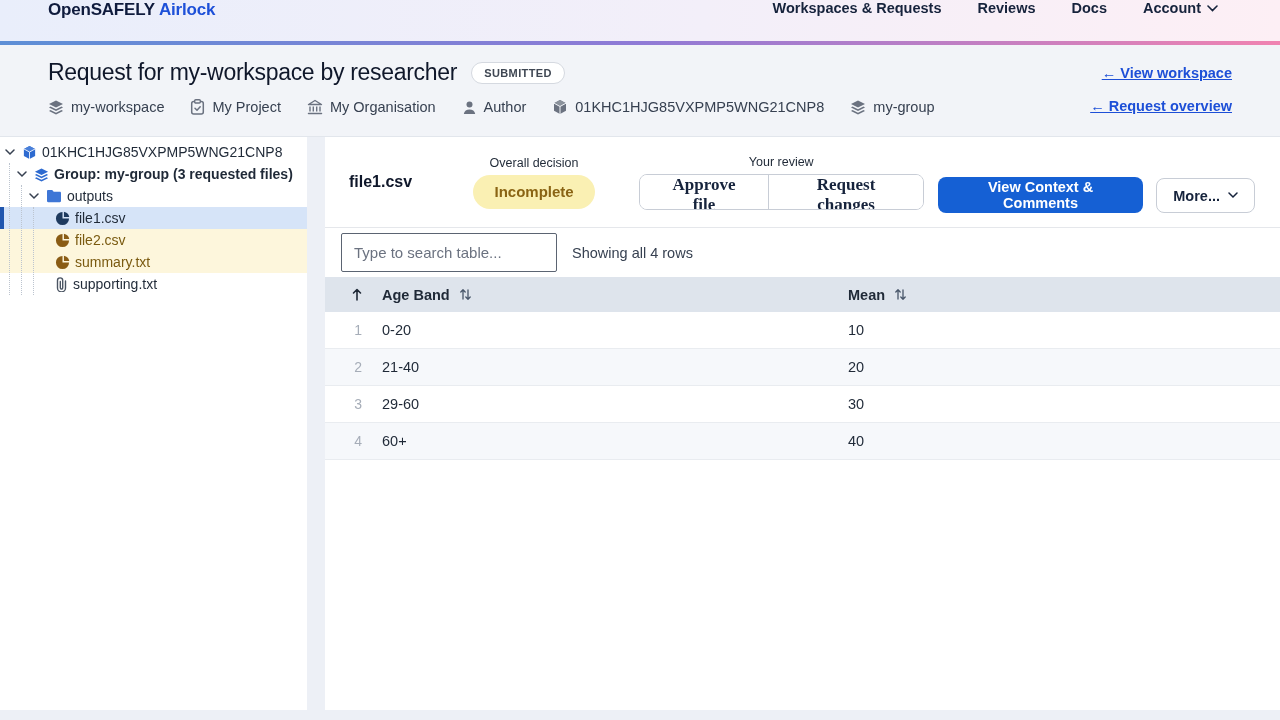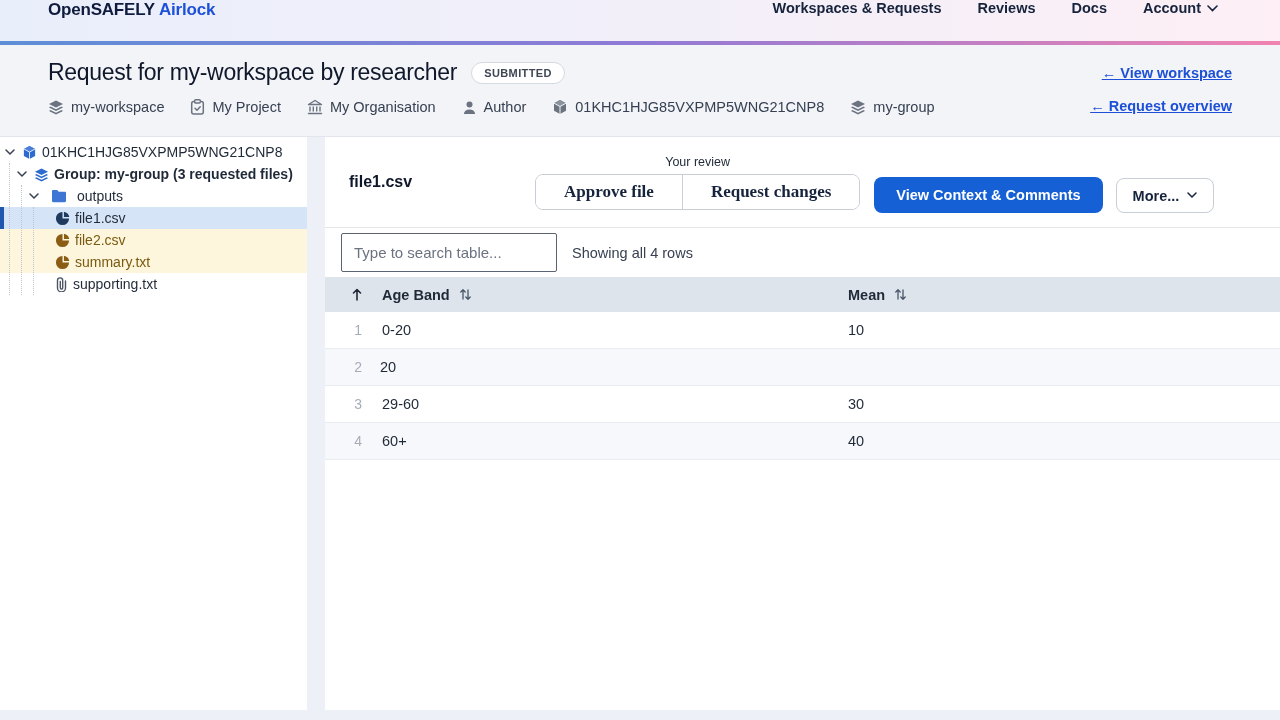--- a/index.html
+++ b/index.html
@@ -64,21 +64,21 @@
 
   
   .tree-row {
     height: 22px; display: flex; align-items: center; gap: 5px;
     font-size: 14px; color: #1f2937; cursor: pointer; white-space: nowrap;
   }
   .tree-row .chev { width: 14px; display: flex; justify-content: center; flex-shrink: 0; }
   .tree-row svg.tree-icon { flex-shrink: 0; }
   .row-root { padding-left: 3px; }
   .row-group { padding-left: 15px; font-weight: 700; }
-  .row-folder { padding-left: 27px; gap: 10px; }
+  .row-folder { padding-left: 27px; }
   .row-file { padding-left: 51px; border-left: 4px solid transparent; }
   .row-file.selected { background: #d6e4f8; border-left-color: #2056ae; }
   .row-file.flagged { background: #fdf6dc; color: #7a5a10; }
   .guide { position: absolute; width: 0; border-left: 1px dotted #bcc4cf; }
   .guide-0 { left: 9px;  top: 26px; height: 132px; }
   .guide-1 { left: 21px; top: 48px; height: 110px; }
   .guide-2 { left: 33px; top: 70px; height: 88px; }
 
   
   .file-header {
@@ -295,20 +295,24 @@
     </div>
   </aside>
 
   <div class="content-gap"></div>
 
   <main class="main-panel">
 
     <div class="file-header">
       <div class="file-name">file1.csv</div>
 
+      <div class="hdr-col">
+        <span class="hdr-label">Overall decision</span>
+        <span class="decision-pill">Incomplete</span>
+      </div>
 
       <div class="hdr-col col-review">
         <span class="hdr-label">Your review</span>
         <div class="btn-group">
           <button>Approve file</button>
           <button>Request changes</button>
         </div>
       </div>
 
       <button class="btn-primary" style="align-self:flex-end; margin-bottom:14px;">View Context &amp; Comments</button>
@@ -350,20 +354,21 @@
       </div>
 
       <div class="t-body">
         <div class="t-row">
           <div class="cell-num">1</div>
           <div class="cell-age">0-20</div>
           <div class="cell-mean">10</div>
         </div>
         <div class="t-row">
           <div class="cell-num">2</div>
+          <div class="cell-age">21-40</div>
           <div class="cell-mean">20</div>
         </div>
         <div class="t-row">
           <div class="cell-num">3</div>
           <div class="cell-age">29-60</div>
           <div class="cell-mean">30</div>
         </div>
         <div class="t-row">
           <div class="cell-num">4</div>
           <div class="cell-age">60+</div>

